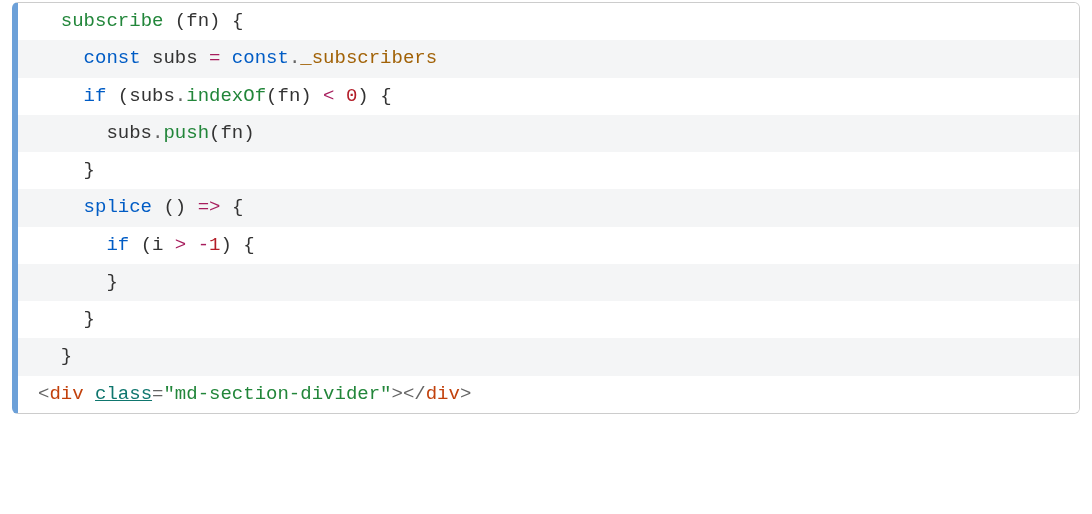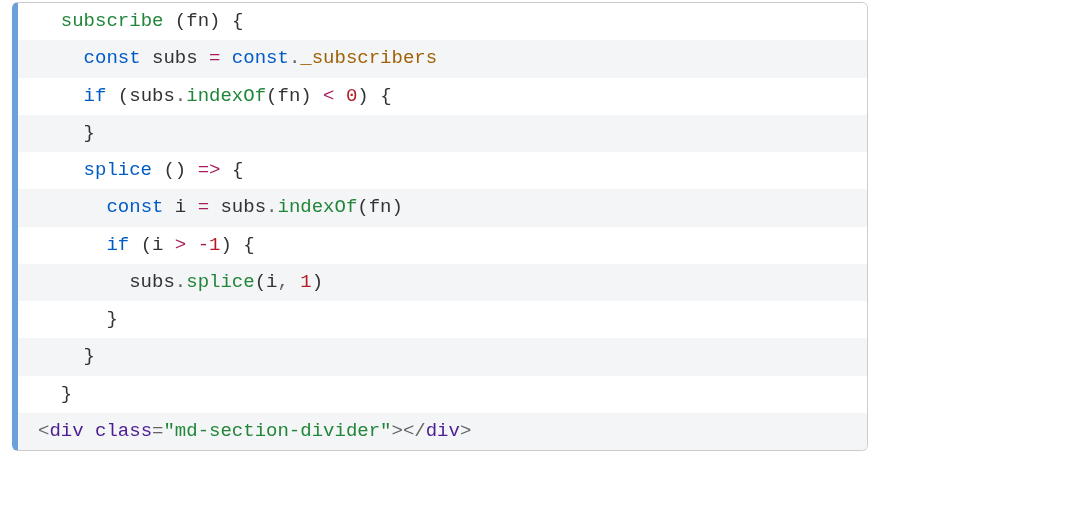--- a/index.html
+++ b/index.html
@@ -13,21 +13,21 @@
       padding: 0;
       width: 1092px;
       height: 514px;
     }
     .code-block {
       border: 1px solid #cccccc;
       border-left: 6px solid #6ca0d8;
       border-radius: 6px;
       overflow: hidden;
       background: #ffffff;
-      width: 856px;
+      width: 1068px;
       margin: 2px 12px;
     }
     .code-line {
       padding: 2px 0 2px 20px;
       font-size: 19px;
       line-height: 1.75;
       white-space: pre;
       font-family: 'SFMono-Regular', Consolas, 'Liberation Mono', Menlo, monospace;
     }
     .code-line:nth-child(even) {
@@ -36,35 +36,34 @@
     .code-line:nth-child(odd) {
       background: #ffffff;
     }
 
     .tok-plain { color: #333333; }
     .tok-keyword { color: #005cc5; }
     .tok-function { color: #22863a; }
     .tok-operator { color: #a71d5d; }
     .tok-number { color: #b31d28; }
     .tok-string { color: #22863a; }
-    .tok-tag    { color: #4c1d95; }
-    .tok-attr   { color: #4c1d95; }
+    .tok-tag    { color: #c2410c; }
+    .tok-attr   { color: #0f766e; text-decoration: underline; }
     .tok-punct  { color: #646464; }
     .tok-paren  { color: #333333; }
     .tok-prop   { color: #a16207; }
   </style>
 </head>
 <body>
 
 <div class="code-block" id="code-block">
     <div class="code-line"><span class="tok-plain">  </span><span class="tok-function">subscribe</span><span class="tok-plain"> </span><span class="tok-paren">(</span><span class="tok-plain">fn</span><span class="tok-paren">)</span><span class="tok-plain"> </span><span class="tok-paren">{</span></div>
     <div class="code-line"><span class="tok-plain">    </span><span class="tok-keyword">const</span><span class="tok-plain"> subs </span><span class="tok-operator">=</span><span class="tok-plain"> </span><span class="tok-keyword">const</span><span class="tok-punct">.</span><span class="tok-prop">_subscribers</span></div>
     <div class="code-line"><span class="tok-plain">    </span><span class="tok-keyword">if</span><span class="tok-plain"> </span><span class="tok-paren">(</span><span class="tok-plain">subs</span><span class="tok-punct">.</span><span class="tok-function">indexOf</span><span class="tok-paren">(</span><span class="tok-plain">fn</span><span class="tok-paren">)</span><span class="tok-plain"> </span><span class="tok-operator">&lt;</span><span class="tok-plain"> </span><span class="tok-number">0</span><span class="tok-paren">)</span><span class="tok-plain"> </span><span class="tok-paren">{</span></div>
+    <div class="code-line"><span class="tok-plain">      subs</span><span class="tok-punct">.</span><span class="tok-function">push</span><span class="tok-paren">(</span><span class="tok-plain">fn</span><span class="tok-paren">)</span></div>
     <div class="code-line"><span class="tok-plain">    </span><span class="tok-paren">}</span></div>
     <div class="code-line"><span class="tok-plain">    </span><span class="tok-keyword">splice</span><span class="tok-plain"> </span><span class="tok-paren">(</span><span class="tok-paren">)</span><span class="tok-plain"> </span><span class="tok-operator">=&gt;</span><span class="tok-plain"> </span><span class="tok-paren">{</span></div>
-    <div class="code-line"><span class="tok-plain">      </span><span class="tok-keyword">const</span><span class="tok-plain"> i </span><span class="tok-operator">=</span><span class="tok-plain"> subs</span><span class="tok-punct">.</span><span class="tok-function">indexOf</span><span class="tok-paren">(</span><span class="tok-plain">fn</span><span class="tok-paren">)</span></div>
     <div class="code-line"><span class="tok-plain">      </span><span class="tok-keyword">if</span><span class="tok-plain"> </span><span class="tok-paren">(</span><span class="tok-plain">i </span><span class="tok-operator">&gt;</span><span class="tok-plain"> </span><span class="tok-operator">-</span><span class="tok-number">1</span><span class="tok-paren">)</span><span class="tok-plain"> </span><span class="tok-paren">{</span></div>
-    <div class="code-line"><span class="tok-plain">        subs</span><span class="tok-punct">.</span><span class="tok-function">splice</span><span class="tok-paren">(</span><span class="tok-plain">i</span><span class="tok-punct">,</span><span class="tok-plain"> </span><span class="tok-number">1</span><span class="tok-paren">)</span></div>
     <div class="code-line"><span class="tok-plain">      </span><span class="tok-paren">}</span></div>
     <div class="code-line"><span class="tok-plain">    </span><span class="tok-paren">}</span></div>
     <div class="code-line"><span class="tok-plain">  </span><span class="tok-paren">}</span></div>
     <div class="code-line"><span class="tok-punct">&lt;</span><span class="tok-tag">div</span><span class="tok-plain"> </span><span class="tok-attr">class</span><span class="tok-punct">=</span><span class="tok-string">"md-section-divider"</span><span class="tok-punct">&gt;</span><span class="tok-punct">&lt;</span><span class="tok-punct">/</span><span class="tok-tag">div</span><span class="tok-punct">&gt;</span></div>
   </div>
 
 </body></html>

